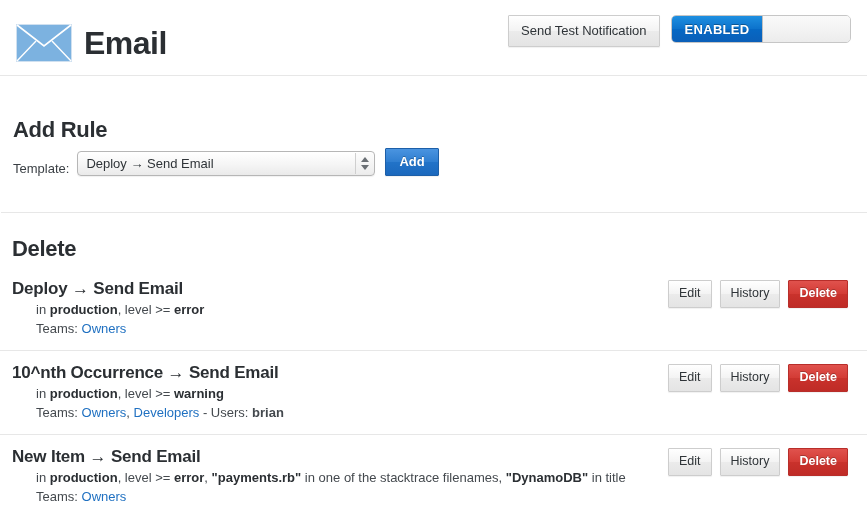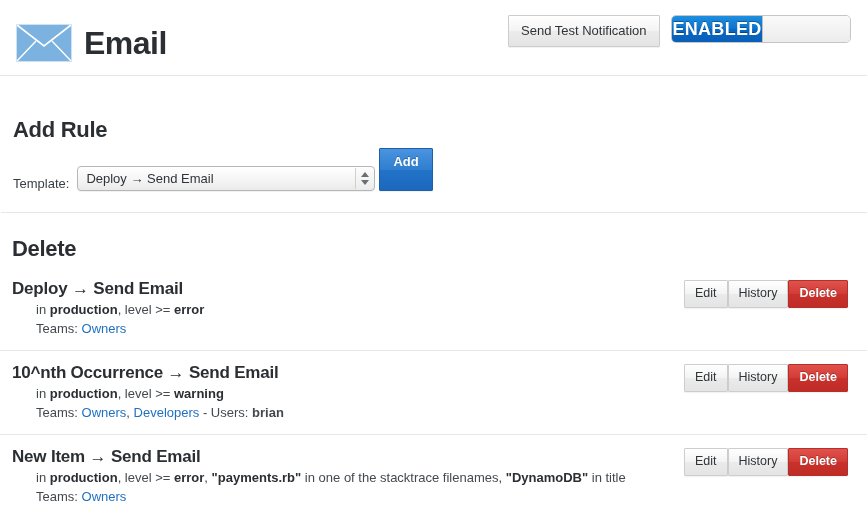--- a/index.html
+++ b/index.html
@@ -58,21 +58,21 @@
   .toggle {
     position: absolute; left: 671px; top: 15px; width: 180px; height: 28px;
     border: 1px solid #c6c6c6; border-radius: 5px; overflow: hidden;
     background: linear-gradient(to bottom, #fdfdfd 0%, #efefef 100%);
     box-shadow: inset 0 1px 1px rgba(0,0,0,0.05);
     display: flex; cursor: pointer;
   }
   .toggle-on {
     width: 90px; height: 100%;
     background: linear-gradient(to bottom, #1e8fe0 0%, #0c72cc 50%, #0668c4 51%, #0b5fb8 100%);
-    color: #ffffff; font-size: 18px; font-weight: bold; letter-spacing: 0.3px;
+    color: #ffffff; font-size: 13px; font-weight: bold; letter-spacing: 0.3px;
     display: flex; align-items: center; justify-content: center;
     text-shadow: 0 -1px 0 rgba(0,0,0,0.3);
   }
   .toggle-off {
     flex: 1; height: 100%;
     background: linear-gradient(to bottom, #fafafa 0%, #ececec 100%);
     border-left: 1px solid #bfbfbf;
   }
 
   
@@ -109,21 +109,21 @@
     border-radius: 0 3px 3px 0;
   }
   .arrow-up {
     width: 0; height: 0; border-left: 4px solid transparent;
     border-right: 4px solid transparent; border-bottom: 5px solid #6a6f74;
   }
   .arrow-down {
     width: 0; height: 0; border-left: 4px solid transparent;
     border-right: 4px solid transparent; border-top: 5px solid #6a6f74;
   }
-  .add-btn { margin-left: 4px; padding: 6px 13px 22px; font-size: 13px; }
+  .add-btn { margin-left: 10px; padding: 6px 13px 7px; font-size: 13px; }
 
   
   .rules { position: absolute; left: 0; top: 213px; width: 867px; }
   .rules > .section-title { position: absolute; left: 12px; top: 23px; }
   .rule-list { position: absolute; left: 0; top: 54px; width: 867px; }
   .rule {
     position: relative; width: 867px; padding: 11px 12px 12px 12px;
   }
   .rule + .rule { border-top: 1px solid #e7e7e7; }
   .rule-name {
@@ -135,21 +135,21 @@
     line-height: 19px; white-space: nowrap;
   }
   .rule-detail b { color: #2b2f33; }
   .rule-teams {
     margin-left: 24px; font-size: 13px; color: #44494e;
     line-height: 19px; white-space: nowrap;
   }
   .lnk { color: #1f70c1; cursor: pointer; }
   .rule-actions {
     position: absolute; right: 19px; top: 13px;
-    display: flex; 
+    display: flex; gap: 8px;
   }
 </style>
 </head>
 <body>
 
 <div class="page">
 
   <div class="header">
     <svg class="env-icon" viewBox="0 0 56 38">
       <rect x="0.5" y="0.5" width="55" height="37" fill="#7cb2e0" stroke="#cfe0f0" stroke-width="1"></rect>

